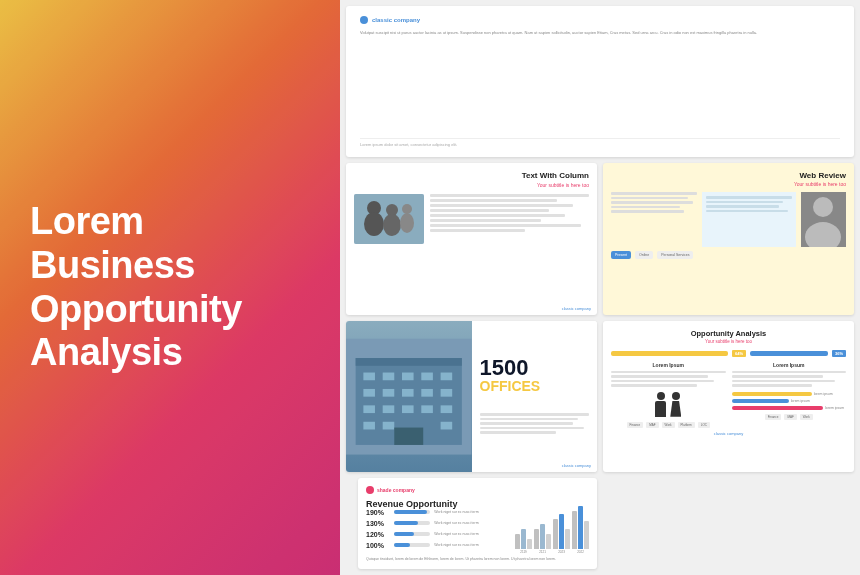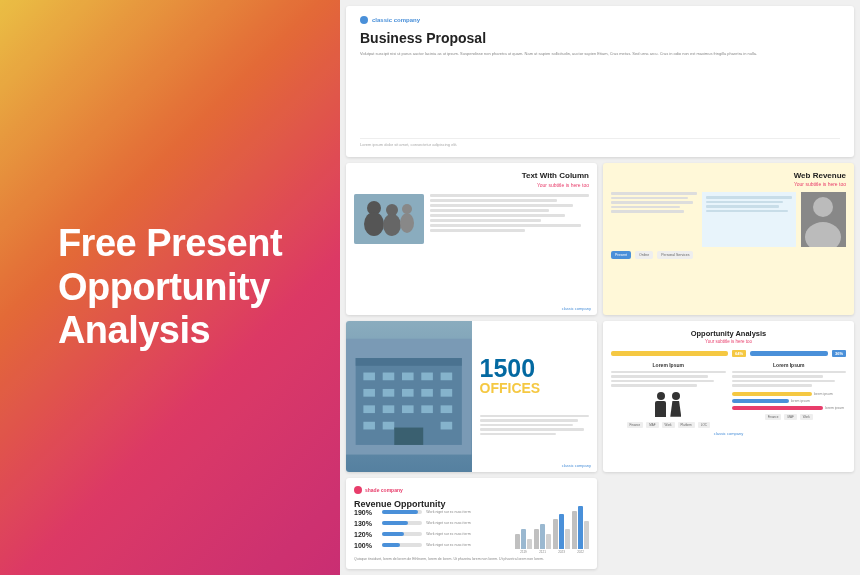--- a/index.html
+++ b/index.html
@@ -243,23 +243,23 @@
     }
     .slide4-right {
       width: 50%;
       padding: 8px;
       background: #fff;
       display: flex;
       flex-direction: column;
       justify-content: center;
     }
     .slide4-number {
-      font-size: 25px;
+      font-size: 22px;
       font-weight: 900;
-      color: #0369a1;
+      color: #0f172a;
       line-height: 1;
     }
     .slide4-word {
       font-size: 14px;
       font-weight: 700;
       color: #f5c842;
       text-transform: uppercase;
       line-height: 1;
       margin-bottom: 20px;
     }
@@ -304,20 +304,21 @@
     .slide5-text-lines div {
       height: 2.5px;
       background: #e0e0e0;
       margin-bottom: 2px;
       border-radius: 1px;
     }
 
     
     .slide6 {
       padding: 8px;
+      margin-left: 12px;
     }
     .slide6-header {
       display: flex;
       align-items: center;
       gap: 4px;
       margin-bottom: 5px;
     }
     .slide6-logo {
       display: flex;
       align-items: center;
@@ -423,38 +424,37 @@
     .people-svg {
       width: 100%;
       height: 100%;
     }
   </style>
 </head>
 <body>
 
 <div class="left-panel">
   <div class="hero-text">
-    <span>Free Present</span><br>
+    <span>Lorem Business</span><br>
     <span>Opportunity</span><br>
     <span>Analysis</span>
   </div>
 </div>
 
 <div class="right-panel">
 
   <div class="slide-card wide slide1">
     <div class="slide1-header">
       <div class="company-logo">
         <div class="logo-circle"></div>
         <span class="logo-text">classic company</span>
       </div>
     </div>
     <div class="slide1-content">
       <div class="slide1-left">
-        <div class="slide1-title">Business Proposal</div>
         <div class="slide1-body">
           <span>Volutpat suscipit nisi ut purus auctor lacinia as ut ipsum. Suspendisse non pharetra ut quam. Nam ut sapien sollicitudin, auctor sapien Etiam, Cras metus. Sed urna arcu. Cras in odio non est maximus fringilla pharetra in nulla.</span>
         </div>
       </div>
     </div>
     <div class="slide1-footer">Lorem ipsum dolor sit amet, consectetur adipiscing elit.</div>
   </div>
 
   <div class="slide-card slide2" style="position:relative;">
     <div class="slide2-title">Text With Column</div>
@@ -482,21 +482,21 @@
           <div style="width:70%"></div>
           <div style="width:95%"></div>
           <div style="width:60%"></div>
         </div>
       </div>
     </div>
     <div class="slide2-logo" style="position:absolute;bottom:4px;right:6px;font-size:4px;color:#4a90d9;">classic company</div>
   </div>
 
   <div class="slide-card slide3" style="background:#fff8d8;">
-    <div class="slide3-title">Web Revenue</div>
+    <div class="slide3-title">Web Review</div>
     <div class="slide3-subtitle">Your subtitle is here too</div>
     <div class="slide3-content">
       <div class="slide3-text">
         <div style="height:2.5px;background:#ddd;margin-bottom:2px;border-radius:1px;width:100%"></div>
         <div style="height:2.5px;background:#ddd;margin-bottom:2px;border-radius:1px;width:90%"></div>
         <div style="height:2.5px;background:#ddd;margin-bottom:2px;border-radius:1px;width:95%"></div>
         <div style="height:2.5px;background:#ddd;margin-bottom:2px;border-radius:1px;width:80%"></div>
         <div style="height:2.5px;background:#ddd;margin-bottom:2px;border-radius:1px;width:85%"></div>
       </div>
       <div class="slide3-quote-box" style="background:#e8f4fb;flex:1;padding:4px;">

